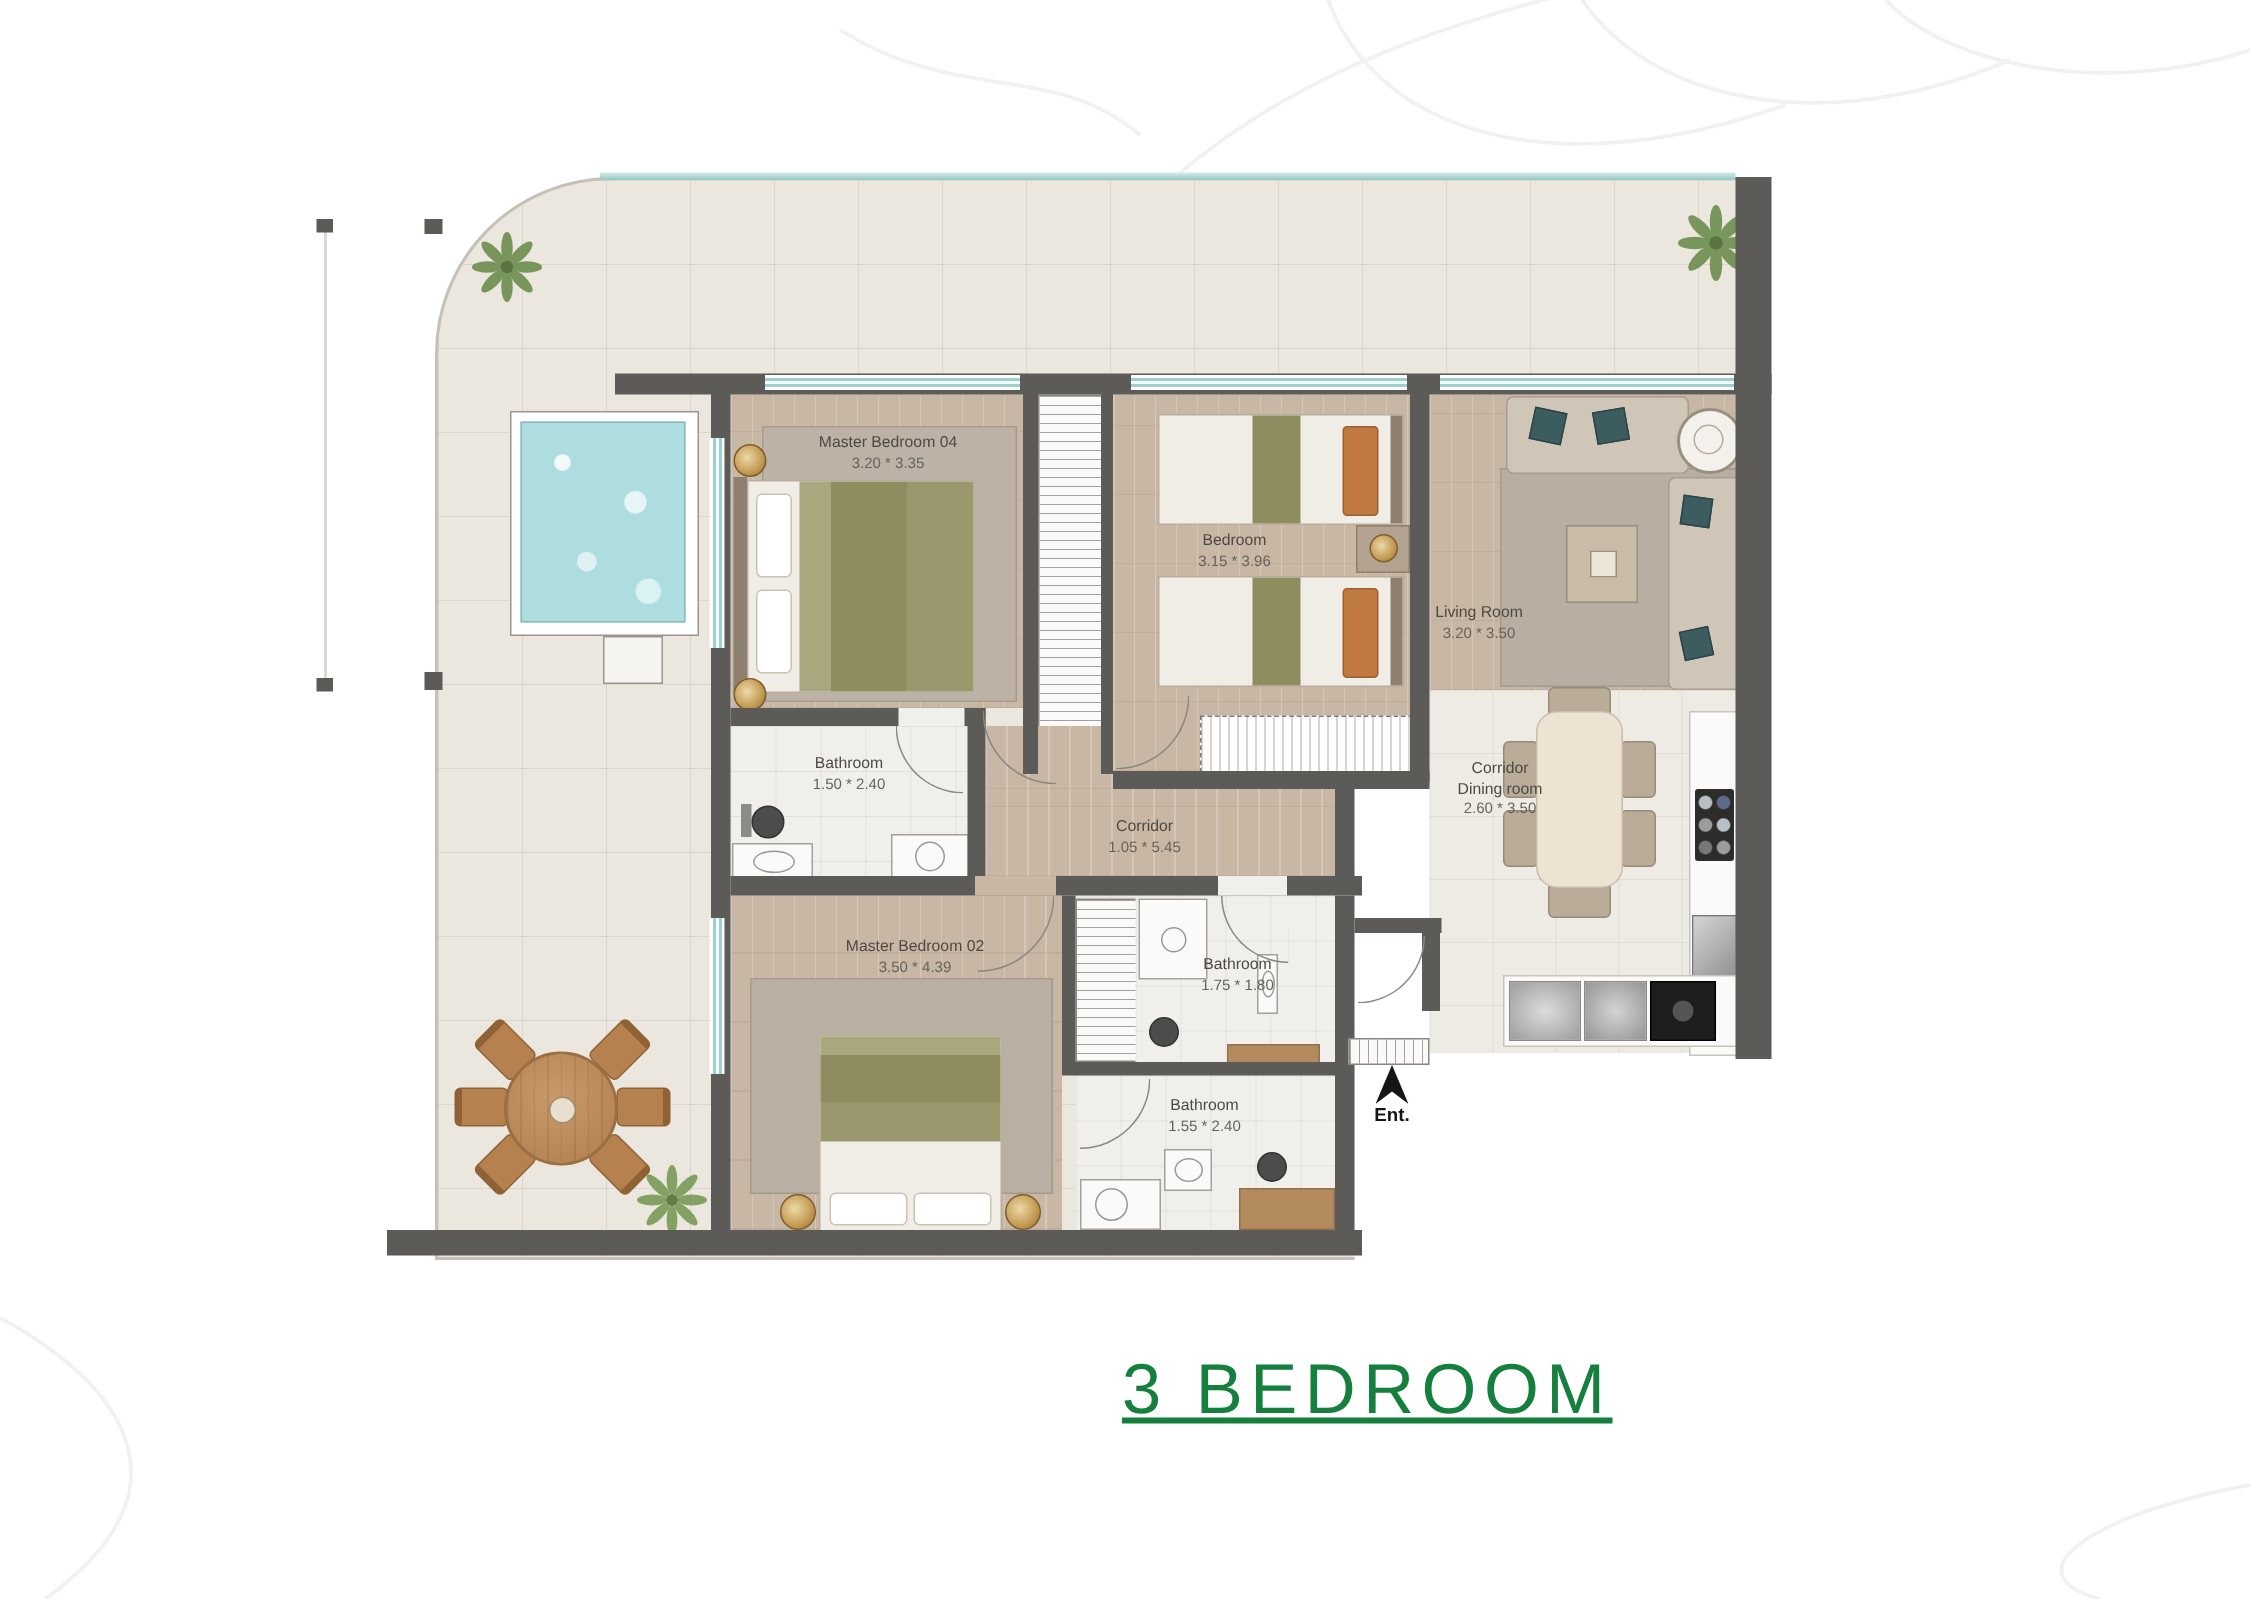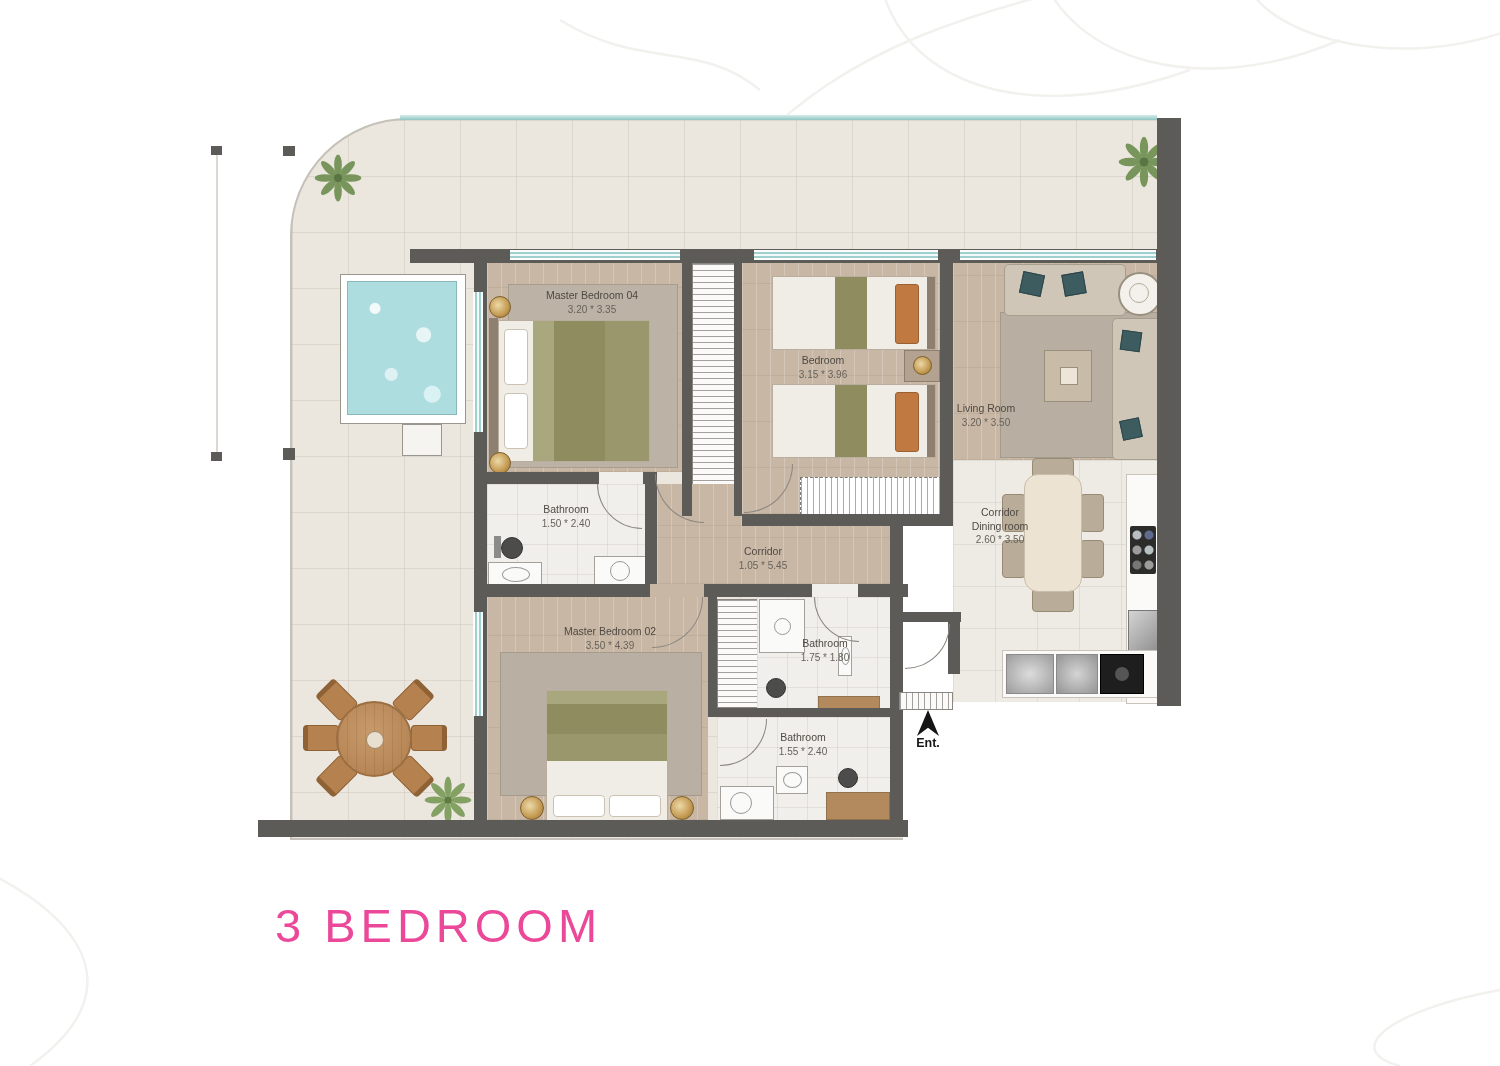--- a/index.html
+++ b/index.html
@@ -49,21 +49,21 @@
   .chair{background:#b9ac99;border:1px solid #978b77;border-radius:4px;}
   .counter{background:#fbfaf8;border:1px solid #c9c4bb;}
   .woodtop{background:#b28a5e;border:1px solid #93714b;}
   .fixture{background:#fafaf8;border:1px solid #a5a09a;}
   .toilet{background:#4c4c4a;border:1px solid #333;border-radius:50%;}
   .odchair{background:#b5814f;border:1px solid #8f6236;border-right:5px solid #8f6236;border-radius:4px;}
   
   .rlabel{color:#4e4942;font-size:10.5px;line-height:1.3;text-align:center;}
   .rlabel .dims{font-size:10px;color:#67625a;display:block;}
   .rlabel .nm{display:block;}
-  .titleblock{text-align:left;color:#ec4899;}
+  .titleblock{text-align:right;color:#15803d;text-decoration:underline;}
   .titleblock .t1{font-size:47px;letter-spacing:5px;display:block;}
   .titleblock .t2{font-size:33px;letter-spacing:2px;display:block;margin-top:8px;}
   .entlabel{color:#161616;font-size:12.5px;font-weight:bold;text-align:center;}
 </style>
 </head>
 <body>
 
 <div id="stage">
 
   <svg class="abs" style="left:0;top:0" width="1500" height="1066" viewBox="0 0 1500 1066">

